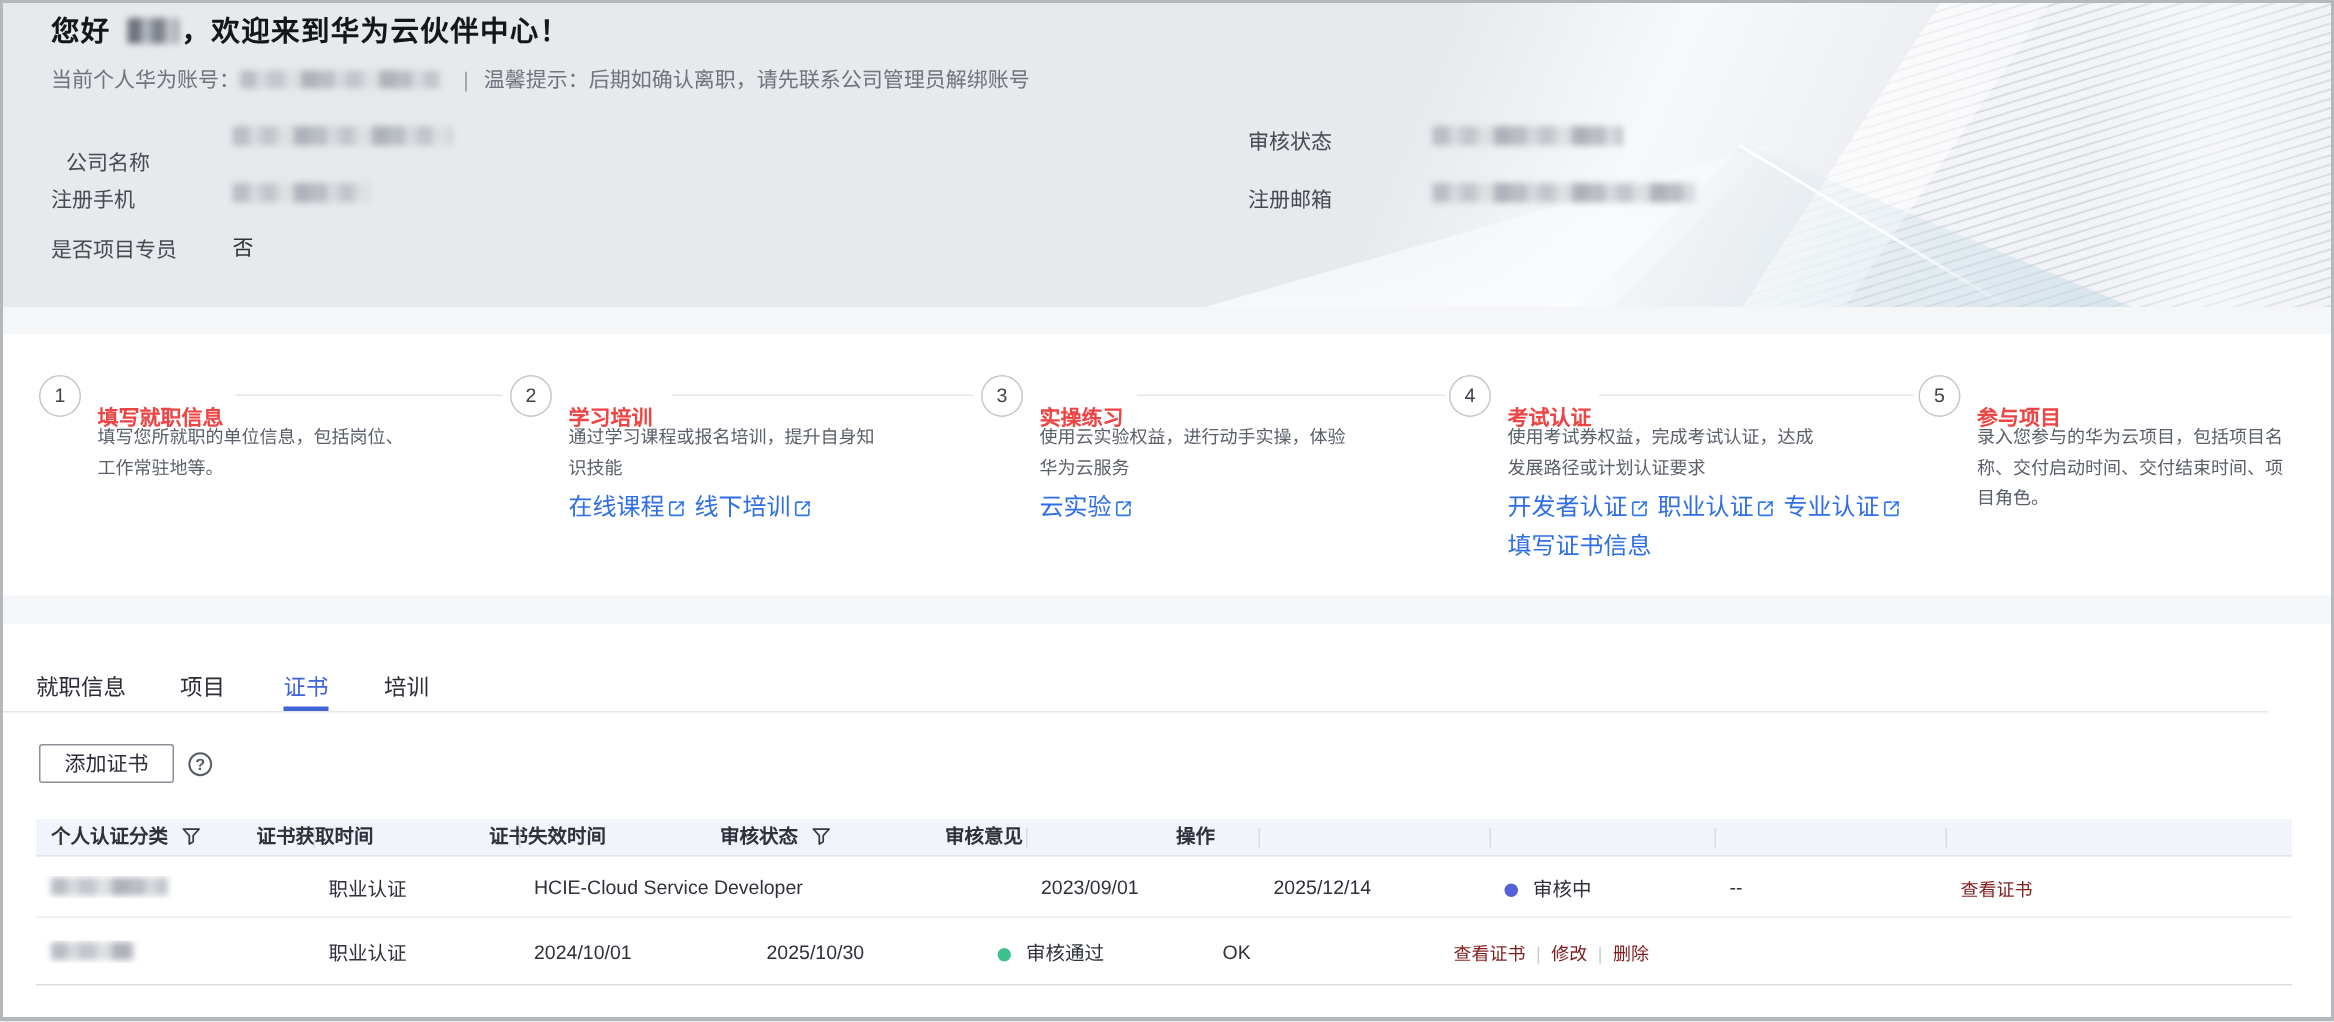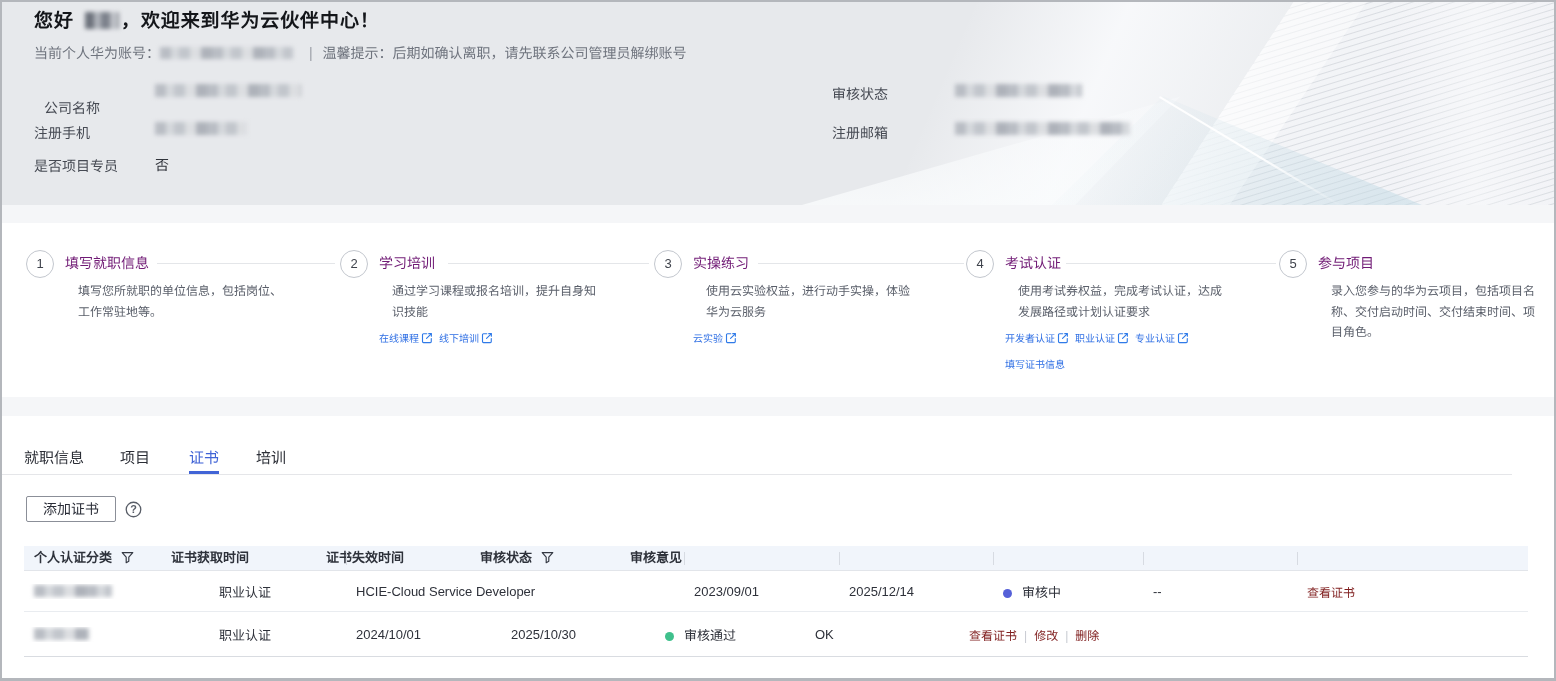--- a/index.html
+++ b/index.html
@@ -40,23 +40,23 @@
   .blur.dark { background:repeating-linear-gradient(90deg,#6e737d 0 9px,#aeb2b9 9px 16px,#7d828c 16px 25px,#bdc0c6 25px 33px,#61666f 33px 41px); }
 
   
   .gap { position:absolute; left:2px; width:1552px; background:#f5f6f8; }
 
   
   .steps { position:absolute; left:2px; top:223px; width:1552px; height:174px; background:#fff; }
   .step { position:absolute; top:0; }
   .step .c { position:absolute; left:0; top:27px; width:28px; height:28px; border:1px solid #c3c7ce; border-radius:50%;
      text-align:center; line-height:26px; font-size:13px; color:#3f434c; background:#fff; }
-  .step .t { position:absolute; left:39px; top:29px; font-size:14px; font-weight:normal; color:#701a75; white-space:nowrap; }
-  .step .d { position:absolute; left:52px; top:58px; font-size:12px; line-height:20.5px; color:#5a5f6a; white-space:nowrap; }
-  .step .lk { position:absolute; left:39px; top:108px; font-size:10px; line-height:15px; color:#2f6fe4; white-space:nowrap; }
+  .step .t { position:absolute; left:39px; top:44px; font-size:14px; font-weight:bold; color:#ef4444; white-space:nowrap; }
+  .step .d { position:absolute; left:39px; top:58px; font-size:12px; line-height:20.5px; color:#5a5f6a; white-space:nowrap; }
+  .step .lk { position:absolute; left:39px; top:108px; font-size:16px; line-height:15px; color:#2f6fe4; white-space:nowrap; }
   .step .lk a { color:#2f6fe4; text-decoration:none; }
   .step .lk .sp { display:inline-block; width:6px; }
   .step .lk2 { top:134px; }
   .sline { position:absolute; height:1px; background:#e4e6e9; top:40px; }
   svg.ext { vertical-align:-1.5px; margin-left:2px; }
 
   
   .panel { position:absolute; left:2px; top:416px; width:1552px; height:263px; background:#fff; }
   .tabs { position:absolute; left:22px; top:30px; height:26px; }
   .tab { display:inline-block; font-size:15px; color:#2b2e36; vertical-align:top; }
@@ -193,20 +193,21 @@
       <div class="thead">
         <div class="cell c2">个人认证分类<svg class="fu" width="13" height="13" viewBox="0 0 14 14" fill="none" stroke="#343842" stroke-width="1.25" stroke-linejoin="round">
               <path d="M1.3 1.8h11.4L8.4 6.5v4.5L5.6 12.6V6.5z"></path>
             </svg></div>
         <div class="cell c4">证书获取时间</div>
         <div class="cell c5">证书失效时间</div>
         <div class="cell c6">审核状态<svg class="fu" width="13" height="13" viewBox="0 0 14 14" fill="none" stroke="#343842" stroke-width="1.25" stroke-linejoin="round">
               <path d="M1.3 1.8h11.4L8.4 6.5v4.5L5.6 12.6V6.5z"></path>
             </svg></div>
         <div class="cell c7">审核意见</div>
+        <div class="cell c8">操作</div>
         <i class="vsep" style="left:185px;"></i>
           <i class="vsep" style="left:322px;"></i>
           <i class="vsep" style="left:660px;"></i>
           <i class="vsep" style="left:815px;"></i>
           <i class="vsep" style="left:969px;"></i>
           <i class="vsep" style="left:1119px;"></i>
           <i class="vsep" style="left:1273px;"></i>
       </div>
       <div class="trow" style="height:41px;">
         <div class="cell c1"><span class="blur" style="width:78px;height:12px;vertical-align:-1px;"></span></div>

